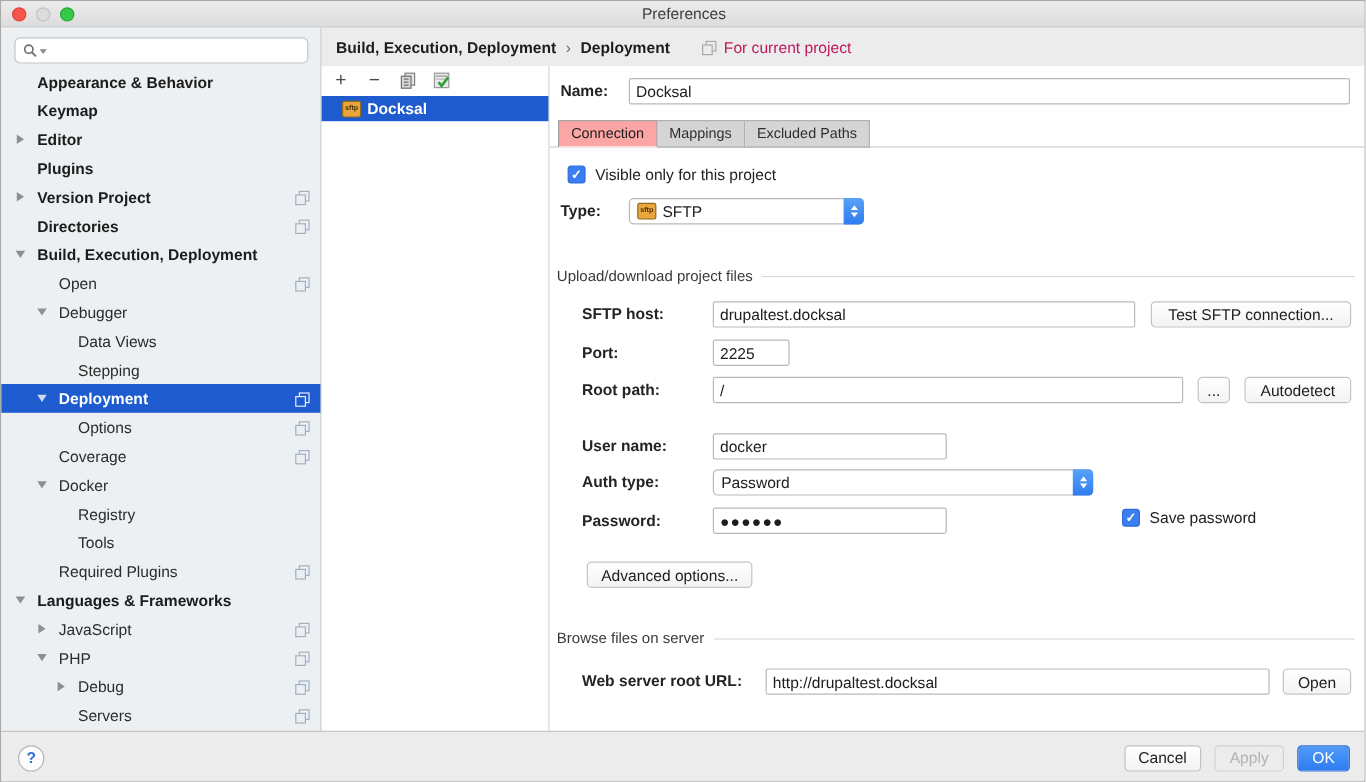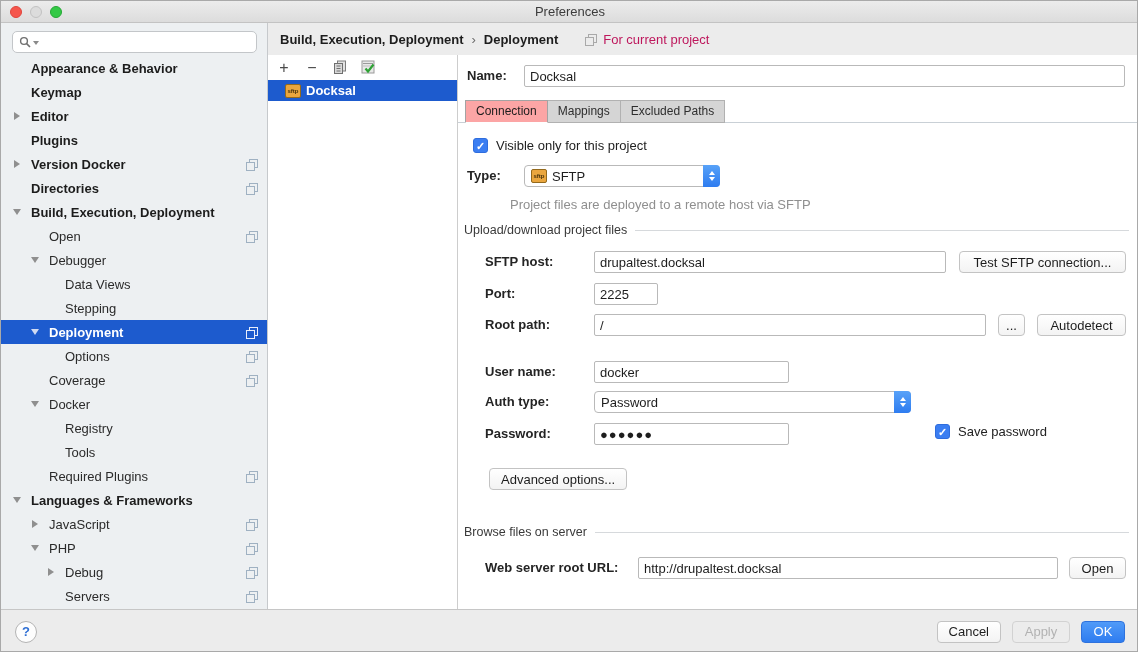--- a/index.html
+++ b/index.html
@@ -144,21 +144,21 @@
         <div class="trow lvl1 bold">
           <span class="arrow right"></span>
           <span class="tlabel">Editor</span>
         </div>
         <div class="trow lvl1 bold">
           <span class="arrow none"></span>
           <span class="tlabel">Plugins</span>
         </div>
         <div class="trow lvl1 bold">
           <span class="arrow right"></span>
-          <span class="tlabel">Version Docker</span>
+          <span class="tlabel">Version Project</span>
           <span class="dupe"></span>
         </div>
         <div class="trow lvl1 bold">
           <span class="arrow none"></span>
           <span class="tlabel">Directories</span>
           <span class="dupe"></span>
         </div>
         <div class="trow lvl1 bold">
           <span class="arrow down"></span>
           <span class="tlabel">Build, Execution, Deployment</span>
@@ -302,21 +302,20 @@
     <div class="abs combo" style="left:66px; top:110px; width:196px;">
       <span class="cval">
         <span class="sftp-ic">sftp</span>
         <span>SFTP</span>
       </span>
       <span class="stepper">
           <span class="tri-up"></span>
           <span class="tri-dn"></span>
         </span>
     </div>
-    <div class="abs help-text" style="left:52px; top:142px;">Project files are deployed to a remote host via SFTP</div>
 
     <div class="abs section" style="left:6px; right:10px; top:168px;">
       <span>Upload/download project files</span>
       <span class="sline"></span>
     </div>
 
     <label class="abs flabel" style="left:27px; top:196px;">SFTP host:</label>
     <input class="abs tfield" style="left: 136px; top: 196px; width: 352px;" value="drupaltest.docksal">
     <button class="abs mbtn" style="left:501px; top:196px; width:167px;">Test SFTP connection...</button>
 

